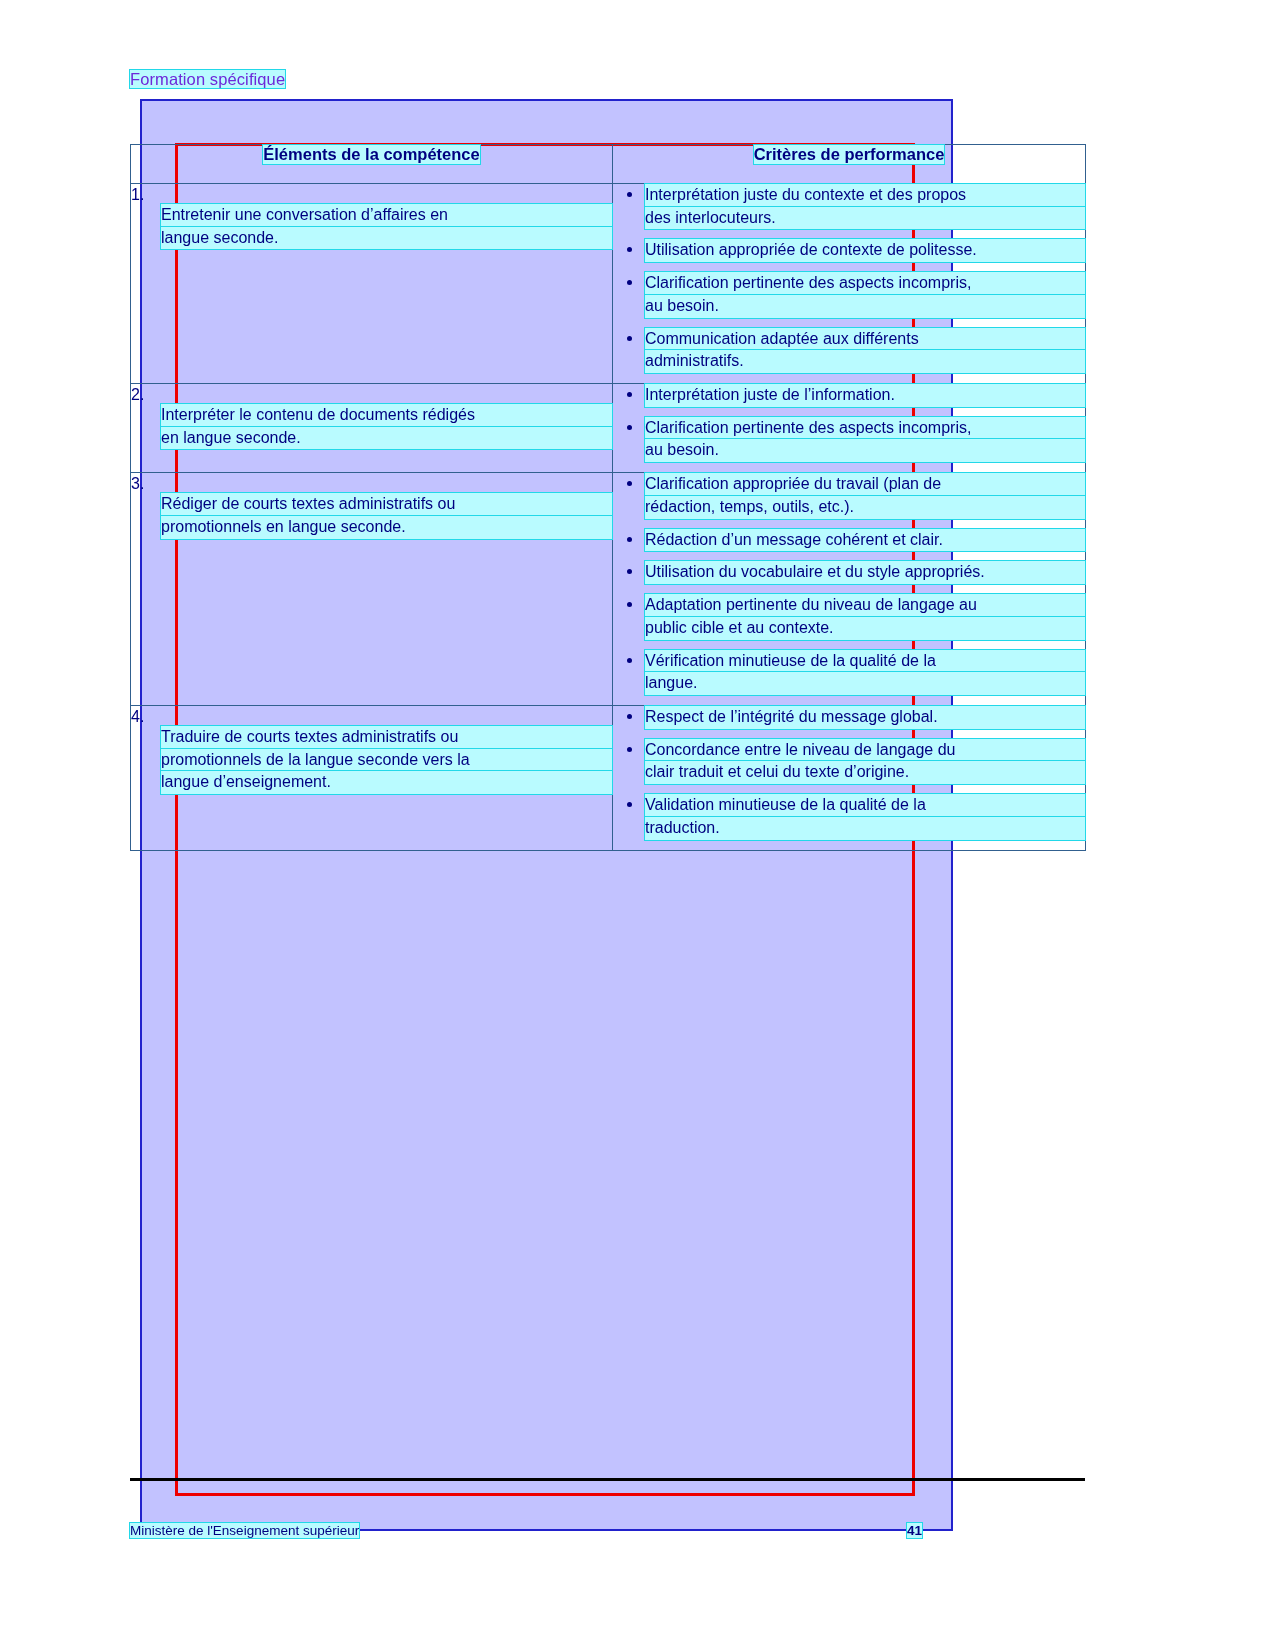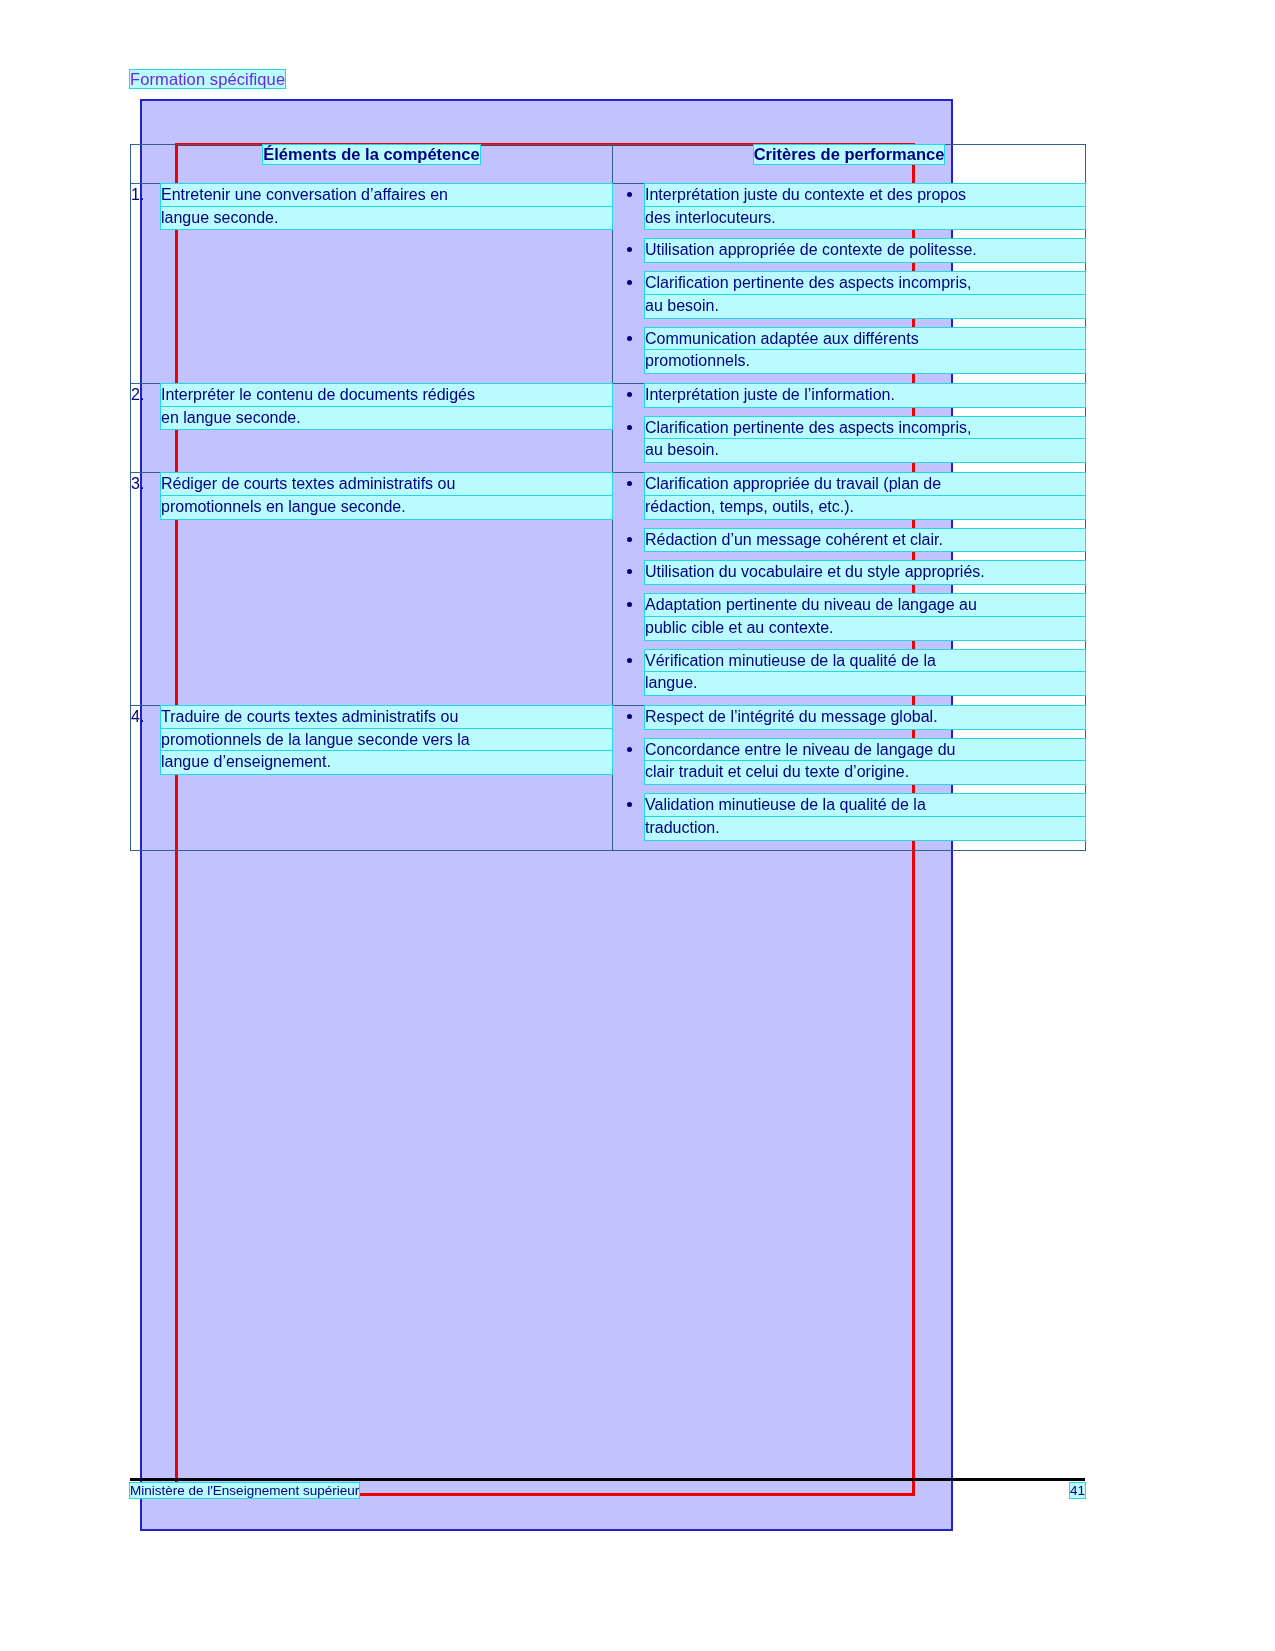--- a/index.html
+++ b/index.html
@@ -101,20 +101,21 @@
     color: #000080;
     line-height: 1.42;
   }
   .elem-num {
     width: 30px;
     flex: 0 0 30px;
     text-align: left;
   }
   .elem-text {
     flex: 1 1 auto;
+    margin-top: 20px;
   }
   .elem-line {
     display: block;
   }
 
   
   ul.crit {
     list-style: none;
     margin: 0;
     padding: 0;
@@ -145,30 +146,31 @@
     top: 1478px;
     width: 955px;
     height: 3px;
     background: #000000;
     z-index: 9;
   }
   .footer {
     position: absolute;
     left: 130px;
     top: 1483px;
-    width: 955px;
+    width: 792px;
     display: flex;
     justify-content: space-between;
     align-items: baseline;
     font-size: 13.5px;
     color: #000080;
     z-index: 9;
   }
   .footer-page {
-    font-weight: normal;
+    font-weight: bold;
+    margin-top: 40px;
   }
 </style>
 </head>
 <body>
 
 <div class="page">
 
   <div class="doc-header">
     <span class="hl">Formation spécifique</span>
   </div>
@@ -212,21 +214,21 @@
               <span class="crit-line hl">Utilisation appropriée de contexte de politesse.</span>
             </li>
             <li>
               <span class="bullet"></span>
               <span class="crit-line hl">Clarification pertinente des aspects incompris,</span>
               <span class="crit-line hl">au besoin.</span>
             </li>
             <li>
               <span class="bullet"></span>
               <span class="crit-line hl">Communication adaptée aux différents</span>
-              <span class="crit-line hl">promotionnels.</span>
+              <span class="crit-line hl">administratifs.</span>
             </li>
           </ul>
         </td>
       </tr>
 
       <tr>
         <td class="body-cell-left">
           <div class="elem">
             <span class="elem-num">2.</span>
             <span class="elem-text">

